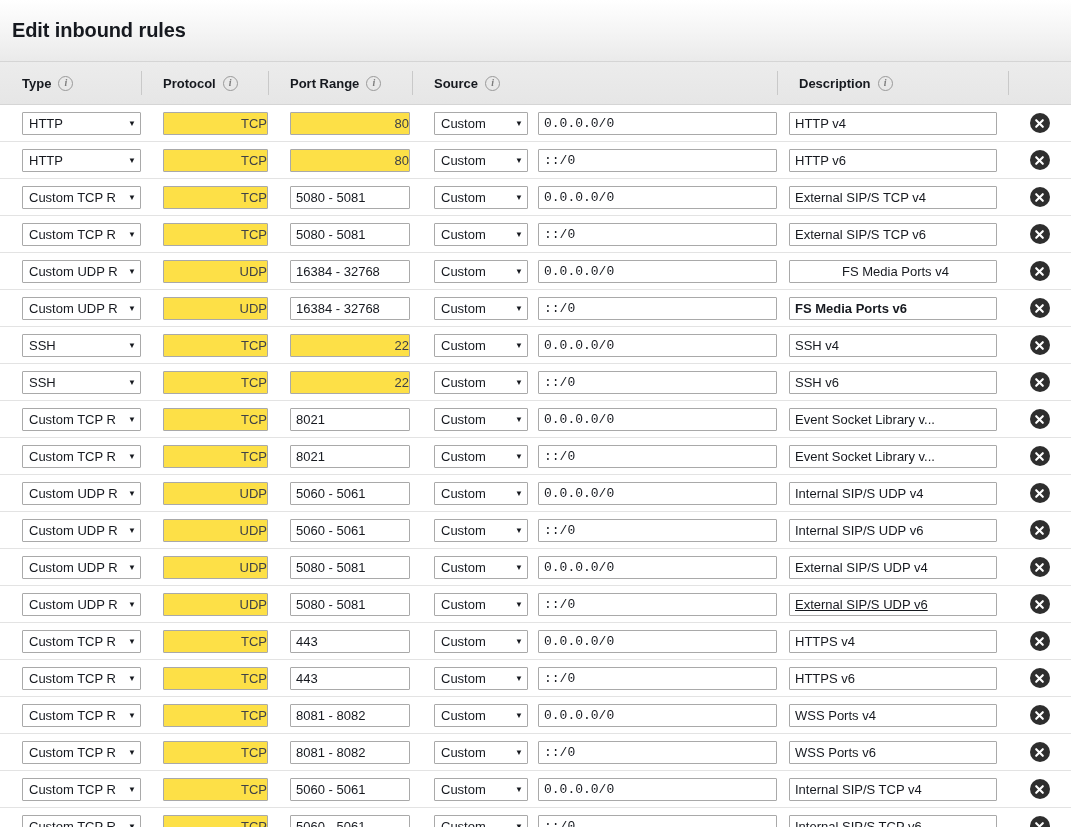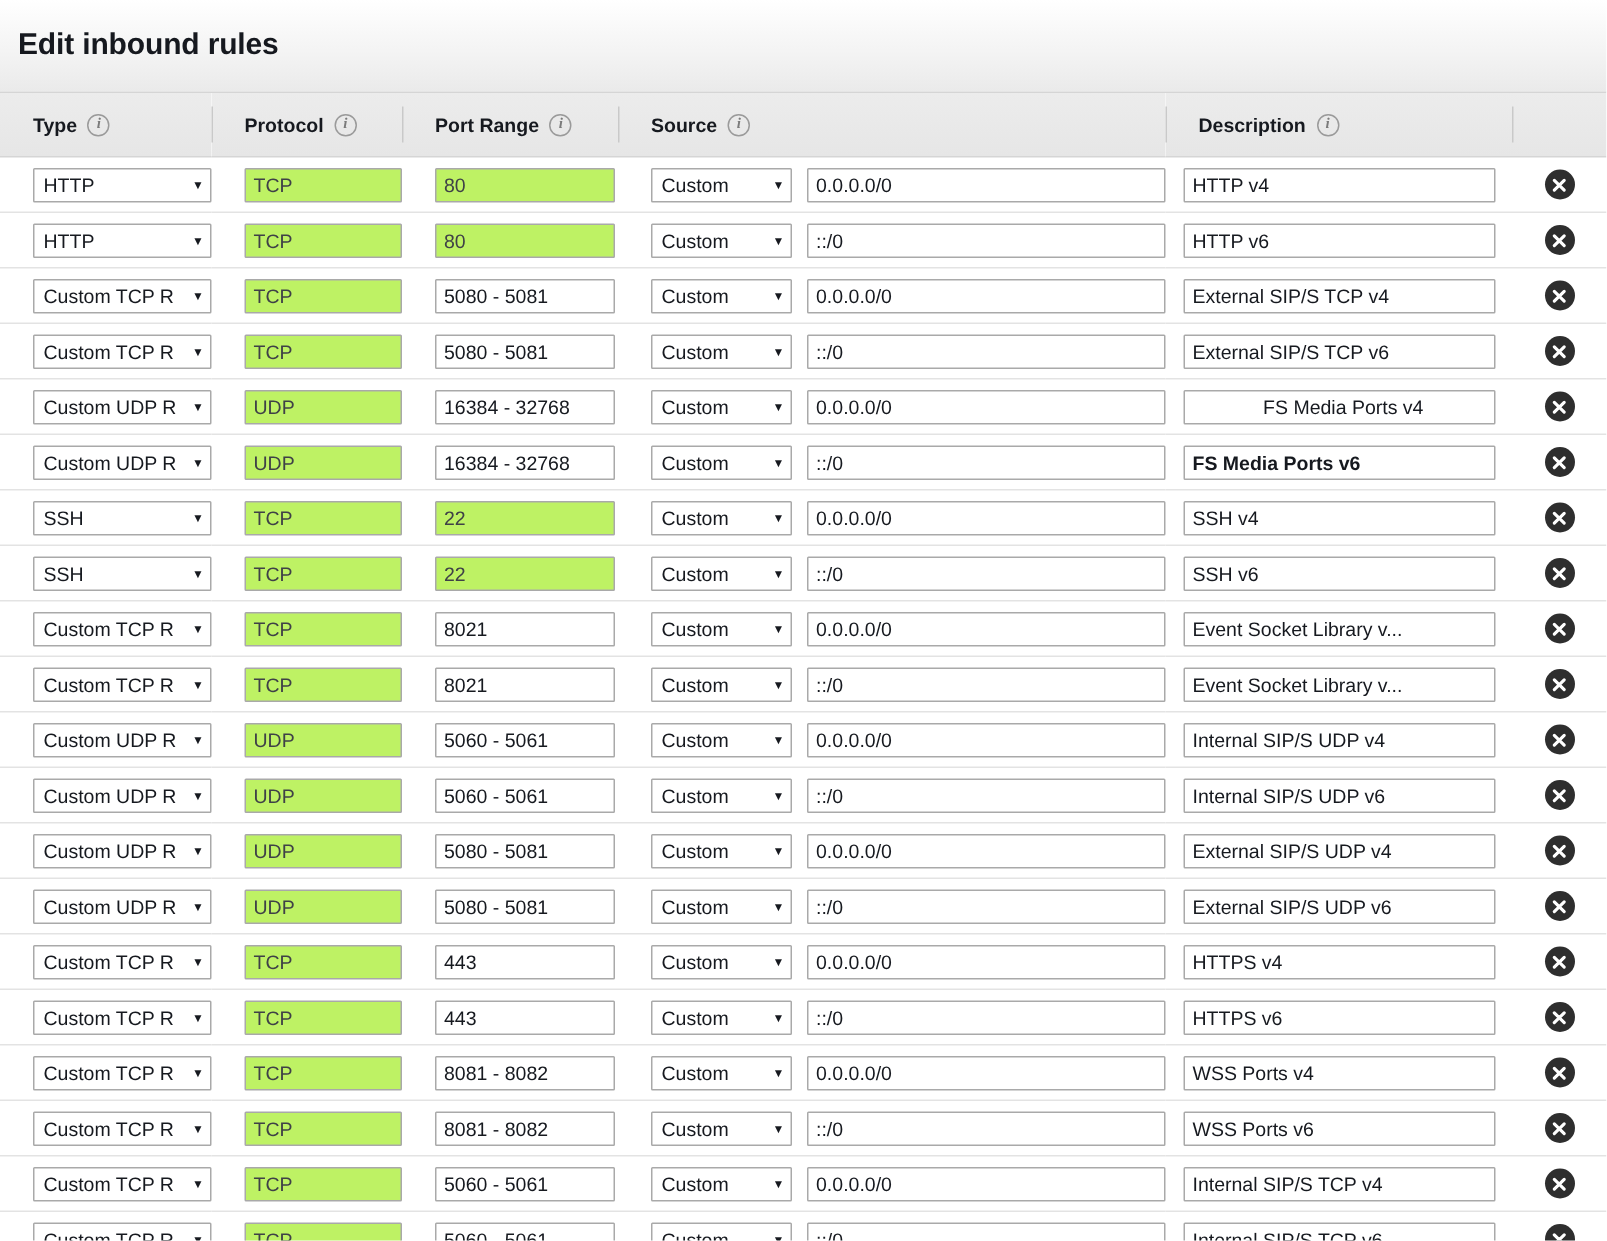--- a/index.html
+++ b/index.html
@@ -147,27 +147,28 @@
     background: #ffffff;
     border-radius: 1px;
     font-size: 13px;
     color: #16191f;
     line-height: 21px;
     padding-left: 5px;
     white-space: nowrap;
     overflow: hidden;
   }
   .field.disabled {
-    background: #bef264;
+    background: #fde047;
     border-color: #a9a9a9;
     color: #3f4147;
+    text-align: right;
   }
   .f-proto { width: 105px; }
   .f-port  { width: 120px; }
-  .f-cidr  { width: 244px; }
+  .f-cidr  { width: 244px; font-family: Liberation Mono, monospace; }
   .f-desc  { width: 208px; }
 
   
   .del-btn {
     width: 20px;
     height: 20px;
     border-radius: 50%;
     background: #2e2e2e;
     display: inline-flex;
     align-items: center;
@@ -818,21 +819,21 @@
         <td>
           <div class="cell" style="gap:10px;">
             <div class="sel sel-src">
               <span class="sel-text">Custom</span>
               <span class="caret">▼</span>
             </div>
             <div class="field f-cidr">::/0</div>
           </div>
         </td>
         <td>
-          <div class="cell" style="padding-left:12px;">
+          <div class="cell" style="padding-left:12px;text-decoration:underline;">
             <div class="field f-desc">External SIP/S UDP v6</div>
           </div>
         </td>
         <td>
           <div class="cell nopad">
             <span class="del-btn">
               <svg width="11" height="11" viewBox="0 0 11 11" aria-hidden="true">
                 <path d="M2.2 2.2 L8.8 8.8 M8.8 2.2 L2.2 8.8" stroke="#ffffff" stroke-width="2.1" stroke-linecap="round"></path>
               </svg>
             </span>

